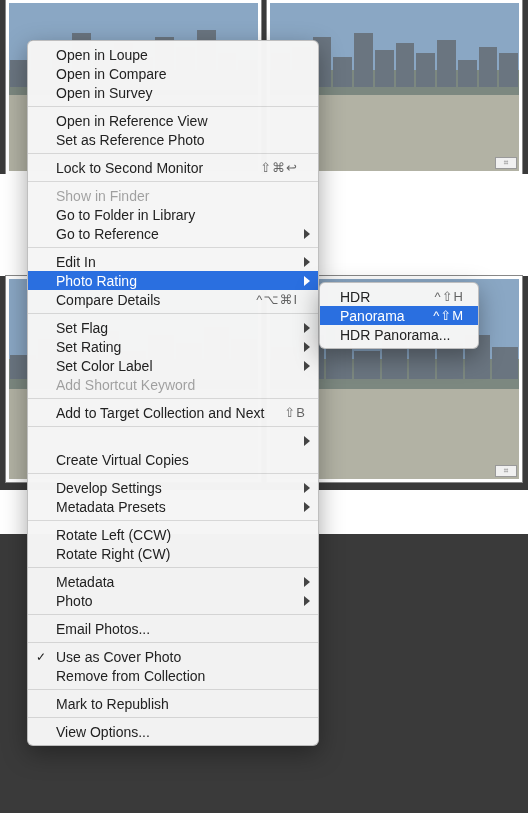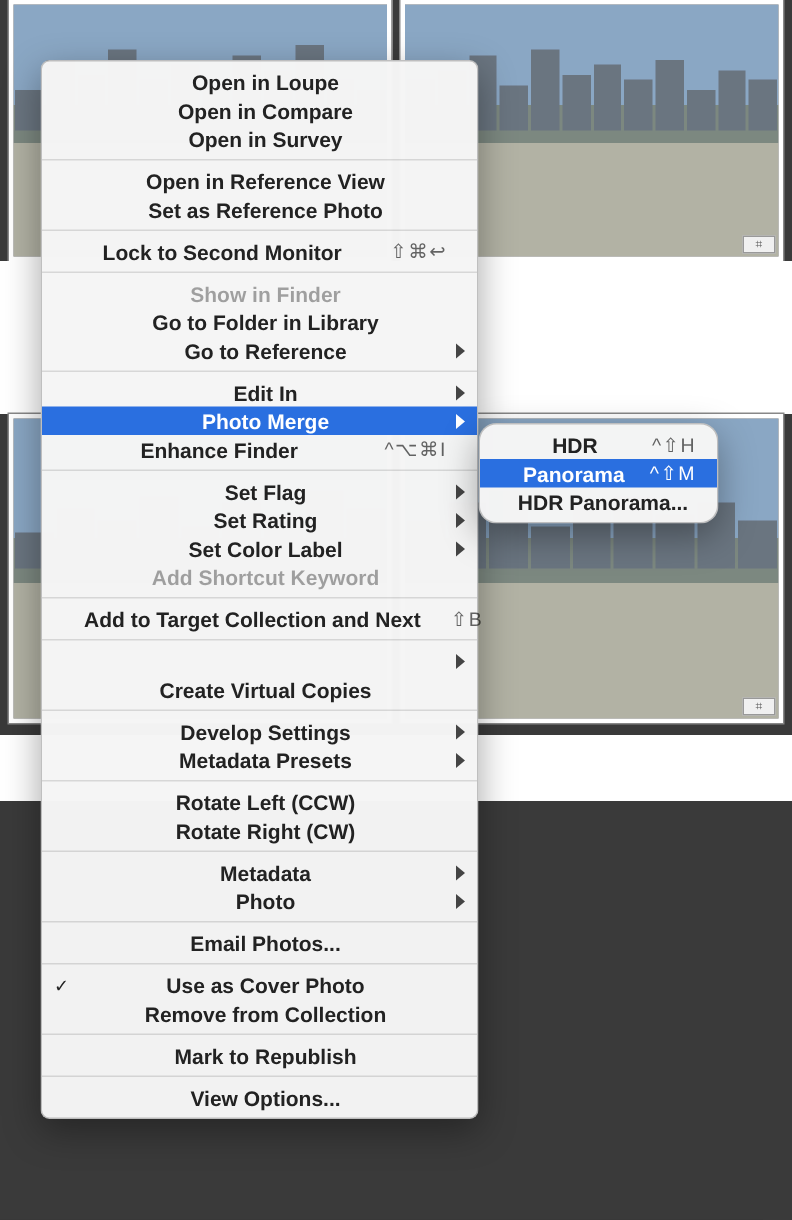--- a/index.html
+++ b/index.html
@@ -115,22 +115,21 @@
     background: #2a6fe0;
     color: #fff;
   }
   .menu .sep {
     height: 1px;
     background: rgba(0,0,0,0.12);
     margin: 4px 0;
   }
   .menu .label {
     flex: 1;
-    text-align: center;
-    font-weight: bold;
+    text-align: left;
   }
   .menu .shortcut {
     margin-left: 20px;
     color: rgba(0,0,0,0.6);
     font-size: 13px;
     letter-spacing: 1px;
   }
   .menu .item.highlight .shortcut { color: #fff; }
   .menu .arrow {
     position: absolute;
@@ -154,21 +153,20 @@
   #main-menu {
     left: 27px;
     top: 40px;
     width: 290px;
   }
   #sub-menu {
     left: 319px;
     top: 282px;
     width: 158px;
     min-width: 158px;
-    border-radius: 12px;
   }
   #sub-menu .item { padding: 0 14px 0 20px; }
   #sub-menu .shortcut { margin-left: 8px; }
 </style>
 </head>
 <body>
 
 <div class="bg"></div>
 
 <div id="thumb-row1" class="thumb-area">
@@ -274,25 +272,25 @@
   <div class="item">
       <span class="label">Go to Reference</span>
       <span class="arrow"></span>
     </div>
   <div class="sep"></div>
   <div class="item">
       <span class="label">Edit In</span>
       <span class="arrow"></span>
     </div>
   <div class="item highlight">
-      <span class="label">Photo Merge</span>
-      <span class="arrow"></span>
-    </div>
-  <div class="item">
-      <span class="label">Enhance Finder</span>
+      <span class="label">Photo Rating</span>
+      <span class="arrow"></span>
+    </div>
+  <div class="item">
+      <span class="label">Compare Details</span>
       <span class="shortcut">^⌥⌘I</span>
     </div>
   <div class="sep"></div>
   <div class="item">
       <span class="label">Set Flag</span>
       <span class="arrow"></span>
     </div>
   <div class="item">
       <span class="label">Set Rating</span>
       <span class="arrow"></span>

